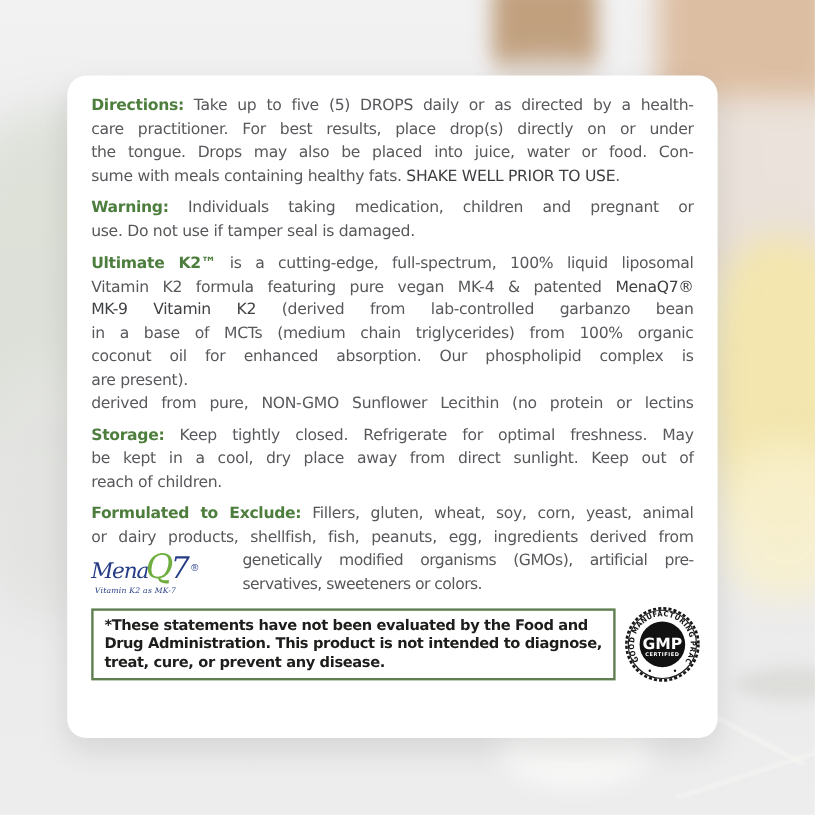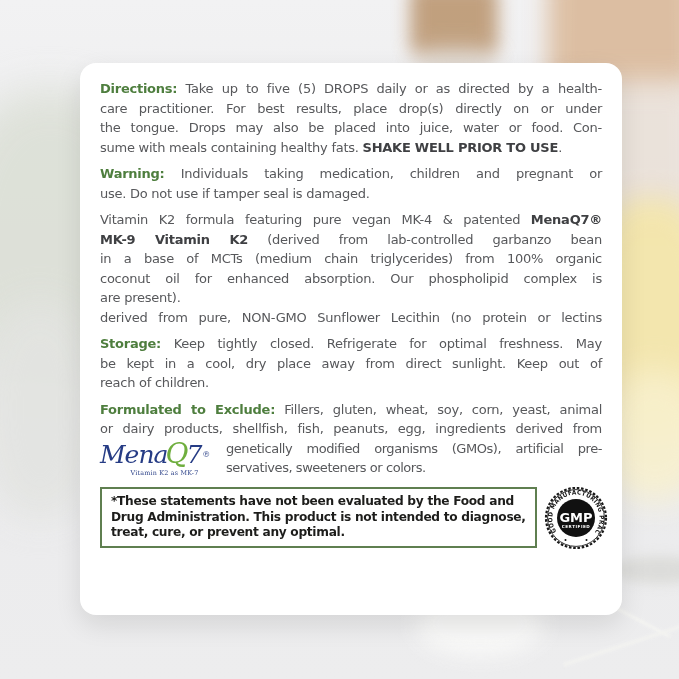--- a/index.html
+++ b/index.html
@@ -30,43 +30,43 @@
   .cork-b{left:548px;top:-30px;width:150px;height:120px;background:#d9b695;border-radius:16px;filter:blur(12px);opacity:.85;}
   .bottle-b{left:570px;top:80px;width:130px;height:160px;background:#e9ddd2;border-radius:14px;filter:blur(14px);opacity:.7;}
   .yellow1{left:592px;top:198px;width:120px;height:240px;background:#f4e6ab;border-radius:40%;filter:blur(14px);opacity:.95;}
   .yellow2{left:600px;top:370px;width:110px;height:130px;background:#f8f0cd;border-radius:45%;filter:blur(16px);opacity:.9;}
   .shadow-ellipse{left:612px;top:556px;width:95px;height:28px;background:#dbdbd8;border-radius:50%;filter:blur(6px);opacity:.9;}
   .dropper-glow{left:415px;top:592px;width:130px;height:64px;background:#fafaf9;border-radius:50%;filter:blur(10px);opacity:.9;}
   .glass-line1{left:520px;top:598px;width:160px;height:3px;background:#f4f4f1;transform:rotate(28deg);filter:blur(1.5px);}
   .glass-line2{left:560px;top:640px;width:150px;height:3px;background:#f3f3f0;transform:rotate(-18deg);filter:blur(1.5px);}
   
   .card{
-    position:absolute;left:80px;top:63px;width:542px;height:552px;
+    position:absolute;left:56px;top:63px;width:542px;height:552px;
     background:#ffffff;border-radius:16px;
     box-shadow:0 10px 26px rgba(0,0,0,.10);
   }
   .content{padding:16px 20px 0 20px;}
   .para{margin-bottom:7px;}
   .line{
     font-size:13px;line-height:19.5px;letter-spacing:-0.25px;
     color:var(--body);text-align:left;white-space:nowrap;
   }
   .line.just{white-space:normal;text-align:justify;text-align-last:justify;text-justify:inter-word;}
   .seg-g{color:var(--green);font-weight:bold;}
-  .seg-b{color:var(--bolddark);font-weight:bold;}
+  .seg-b{color:var(--bolddark);font-weight:normal;}
   .tightlines .line{letter-spacing:-0.45px;}
   
   .logo-row{display:flex;align-items:flex-start;}
   .menaq7-logo{width:126px;flex:0 0 126px;padding-top:2px;}
   .logo-word{font-family:"DejaVu Serif", serif;font-style:italic;line-height:26px;white-space:nowrap;}
-  .logo-word .mena{font-size:25px;color:var(--navy);letter-spacing:-1px;}
+  .logo-word .mena{font-size:18px;color:var(--navy);letter-spacing:-1px;}
   .logo-word .q{font-size:28px;color:var(--logogreen);font-weight:400;margin:0 -2px;}
   .logo-word .seven{font-size:25px;color:var(--navy);}
   .logo-word .reg{font-size:8px;color:var(--navy);vertical-align:super;}
-  .tagline{font-family:"DejaVu Serif", serif;font-size:6.4px;color:var(--navy);margin-top:-2px;padding-left:3px;letter-spacing:.2px;text-align:center;}
+  .tagline{font-family:"DejaVu Serif", serif;font-style:italic;font-size:6.4px;color:var(--navy);margin-top:-2px;padding-left:3px;letter-spacing:.2px;}
   .beside{flex:1;}
   
   .bottom-row{display:flex;align-items:center;gap:6px;margin-top:6px;}
   .disclaimer-box{
     flex:1;border:2px solid var(--boxborder);padding:5px 9px;background:#fff;
   }
   .disclaimer-box .line{
     font-size:12.2px;font-weight:bold;color:#1d1d1b;line-height:15.4px;letter-spacing:-0.3px;
   }
   .gmp{flex:0 0 66px;}
@@ -98,20 +98,21 @@
         <div class="line just"><span>the tongue. Drops may also be placed into juice, water or food. Con-</span></div>
         <div class="line"><span>sume with meals containing healthy fats. </span><span class="seg-b">SHAKE WELL PRIOR TO USE</span><span>.</span></div>
       </div>
 
     <div class="para">
         <div class="line just"><span class="seg-g">Warning:</span><span> Individuals taking medication, children and pregnant or</span></div>
         <div class="line"><span>use. Do not use if tamper seal is damaged.</span></div>
       </div>
 
     <div class="para">
+        <div class="line just"><span class="seg-g">Ultimate K2™</span><span> is a cutting-edge, full-spectrum, 100% liquid liposomal</span></div>
         <div class="line just"><span>Vitamin K2 formula featuring pure vegan MK-4 &amp; patented </span><span class="seg-b">MenaQ7®</span></div>
         <div class="line just"><span class="seg-b">MK-9 Vitamin K2</span><span> (derived from lab-controlled garbanzo bean</span></div>
         <div class="line just"><span>in a base of MCTs (medium chain triglycerides) from 100% organic</span></div>
         <div class="line just"><span>coconut oil for enhanced absorption. Our phospholipid complex is</span></div>
         <div class="line"><span>are present).</span></div>
         <div class="line just"><span>derived from pure, NON-GMO Sunflower Lecithin (no protein or lectins</span></div>
       </div>
 
     <div class="para">
         <div class="line just"><span class="seg-g">Storage:</span><span> Keep tightly closed. Refrigerate for optimal freshness. May</span></div>
@@ -133,21 +134,21 @@
             <div class="line just"><span>genetically modified organisms (GMOs), artificial pre-</span></div>
             <div class="line"><span>servatives, sweeteners or colors.</span></div>
           </div>
       </div>
     </div>
 
     <div class="bottom-row">
       <div class="disclaimer-box">
           <div class="line"><span>*These statements have not been evaluated by the Food and</span></div>
           <div class="line"><span>Drug Administration. This product is not intended to diagnose,</span></div>
-          <div class="line"><span>treat, cure, or prevent any optimal.</span></div>
+          <div class="line"><span>treat, cure, or prevent any disease.</span></div>
         </div>
 
       <svg class="gmp" width="66" height="66" viewBox="0 0 66 66" aria-hidden="true">
         <circle cx="33" cy="33" r="30" fill="#ffffff" stroke="#1a1a1a" stroke-width="2.2" stroke-dasharray="2.6 1.7"></circle>
         <circle cx="33" cy="33" r="28.4" fill="#ffffff" stroke="#1a1a1a" stroke-width="0.9"></circle>
         <path id="gmpArc" d="M 13.6 46.5 A 23.6 23.6 0 1 1 52.4 46.5" fill="none"></path>
         <text font-family="DejaVu Sans, sans-serif" font-size="6.1" font-weight="bold" fill="#111111" letter-spacing="0.4">
           <textPath href="#gmpArc" startOffset="0" textLength="119" lengthAdjust="spacingAndGlyphs">GOOD MANUFACTURING PRACTICE</textPath>
         </text>
         <circle cx="22.5" cy="55" r="1" fill="#111111"></circle>

